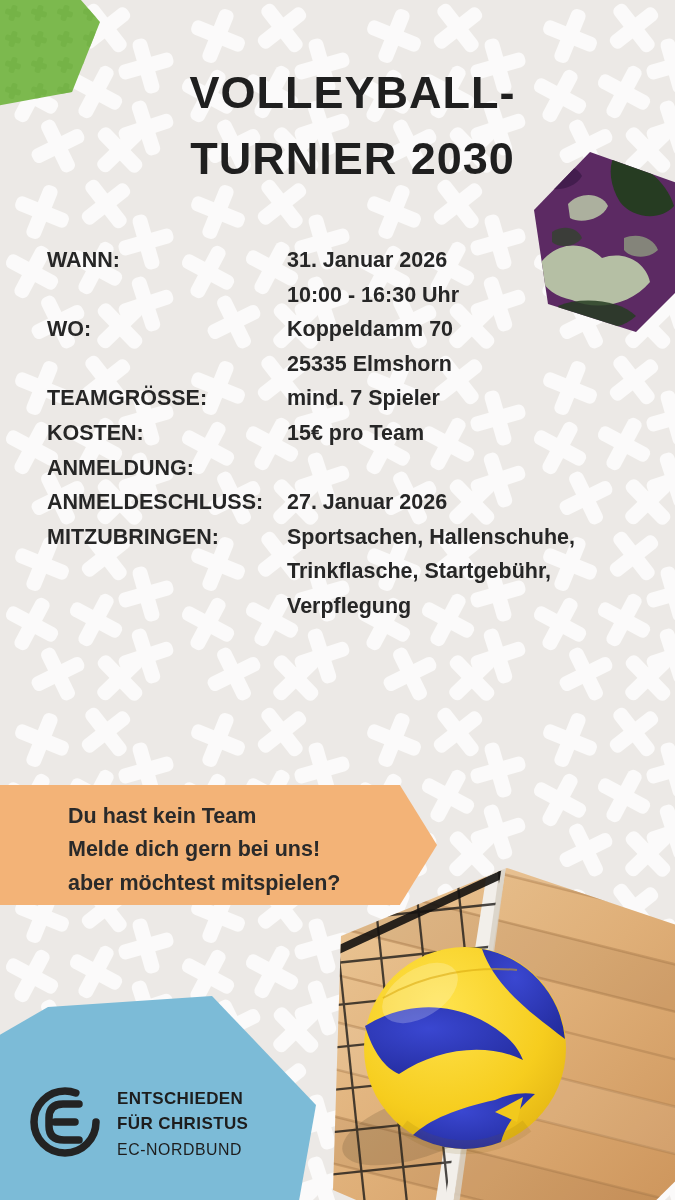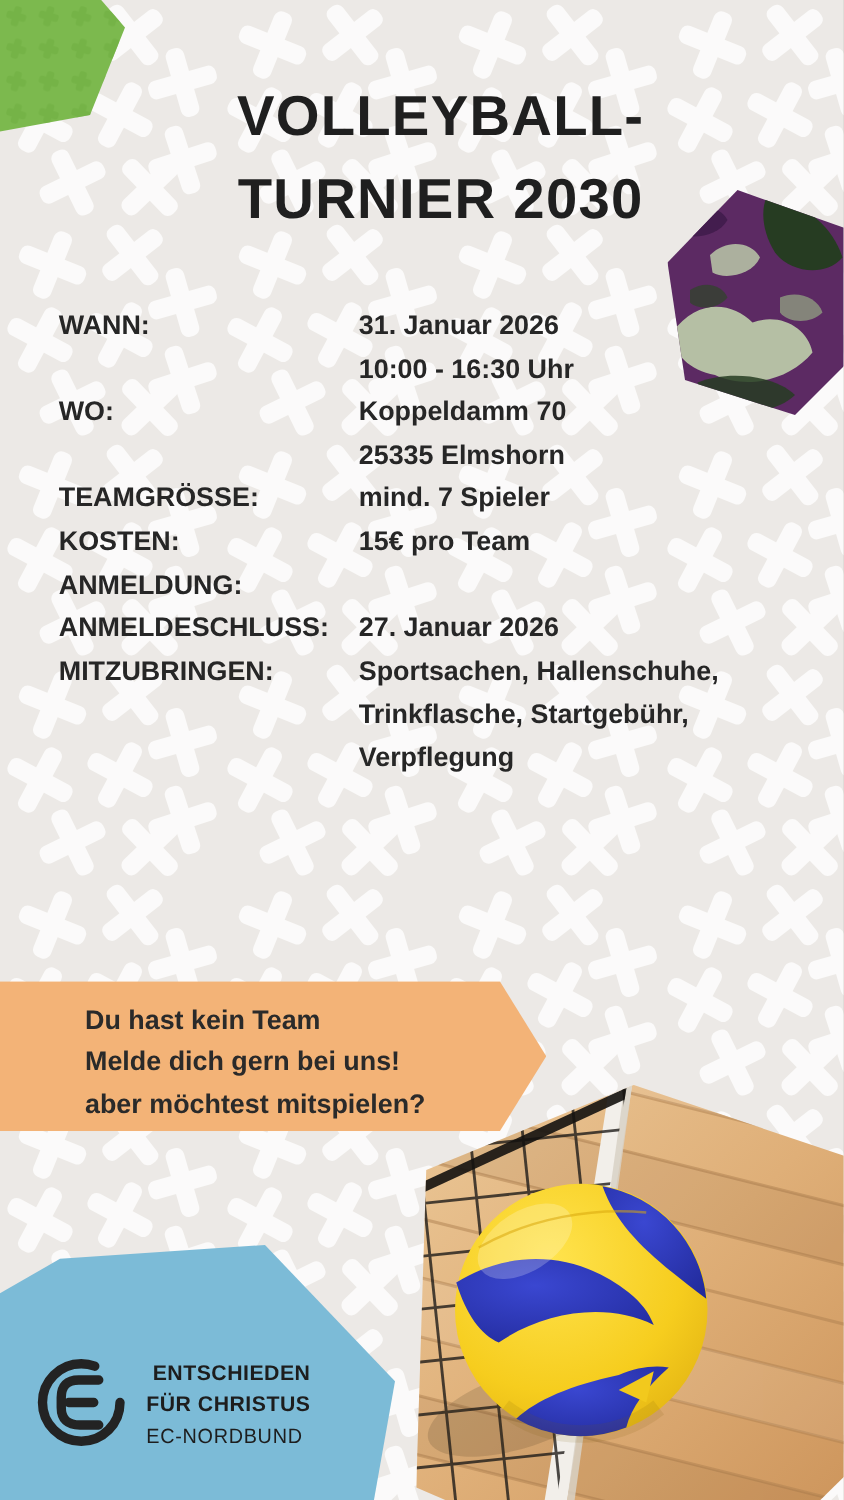--- a/index.html
+++ b/index.html
@@ -24,21 +24,21 @@
   
   .banner{
     position:absolute;left:0;top:753px;width:437px;height:120px;z-index:4;
     background:#F3B377;
     clip-path:polygon(0 0,91.5% 0,100% 50%,91.5% 100%,0 100%);
     box-sizing:border-box;padding:15px 0 0 68px;
     font-size:21.5px;font-weight:700;line-height:33.4px;color:#2a2a2a;margin-top:32px;
   }
   
   .logo-text{position:absolute;left:117px;top:1086px;z-index:5;color:#1d1d1d;}
-  .logo-l1,.logo-l2{font-size:17px;font-weight:700;line-height:25px;letter-spacing:.4px;text-align:right;}
+  .logo-l1,.logo-l2{font-size:17px;font-weight:700;line-height:25px;letter-spacing:.4px;}
   .logo-l3{font-size:16.5px;font-weight:400;line-height:27px;letter-spacing:.6px;transform:scaleX(.96);transform-origin:left;}
   .z1{z-index:1}.z2{z-index:2}.z0{z-index:0}
 </style>
 </head>
 <body>
 
 <div class="poster">
 
   <svg class="abs z0" style="left:0;top:0" width="675" height="1200" aria-hidden="true">
     <defs>

